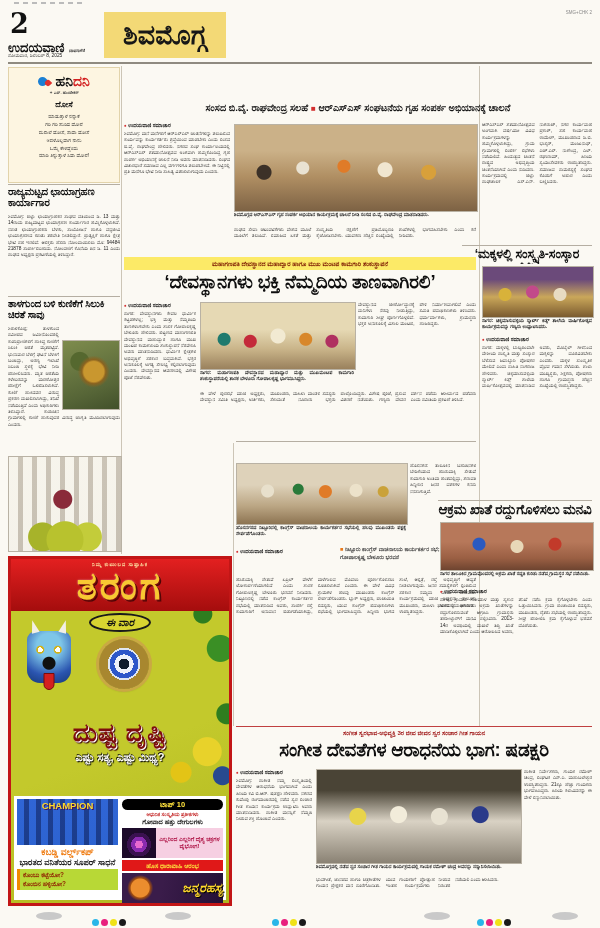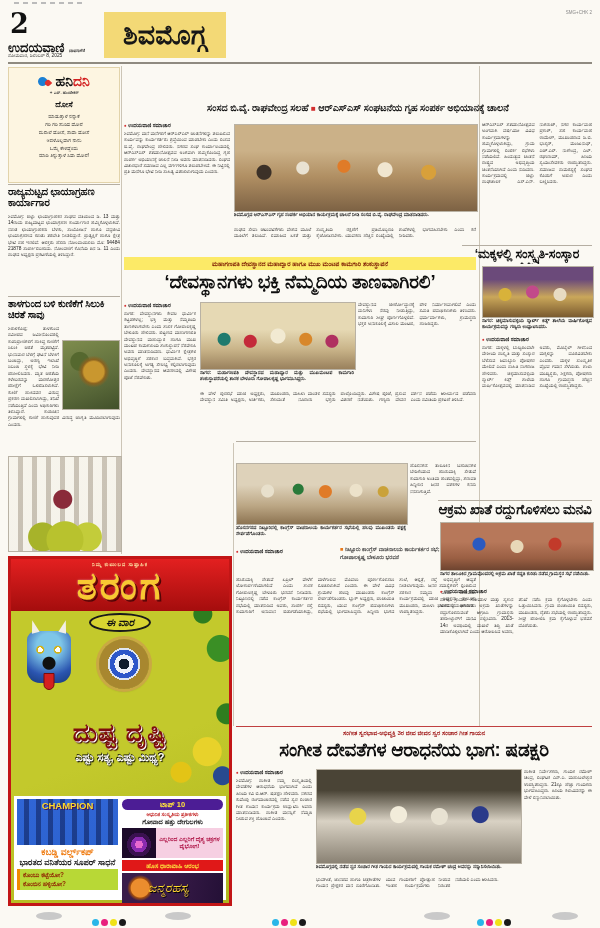--- a/index.html
+++ b/index.html
@@ -117,27 +117,27 @@
   .ad-title{position:absolute;width:100%;text-align:center;font-size:25px;font-weight:bold;color:#7e0d0d;letter-spacing:1px;
             text-shadow:1px 1px 0 #fff,2px 2px 1px #3a0404;line-height:1;}
   .ad-sub{position:absolute;width:100%;text-align:center;font-size:11px;font-weight:bold;color:#fff;
           text-shadow:1px 1px 1px #000,-0.6px -0.6px 0 #000;}
   .ad-bottom{position:absolute;left:3px;right:3px;bottom:3px;height:104px;background:#fff;display:grid;grid-template-columns:1fr 1fr;gap:4px;padding:3px;box-sizing:border-box;}
   .champ-label{color:#ffd92b;font-weight:bold;font-size:9.5px;text-align:center;text-shadow:1px 1px 0 #40125c;line-height:1.4;}
   .kabaddi-title{color:#ef7c12;font-weight:bold;font-size:9px;text-align:center;margin-top:2px;}
   .kabaddi-sub{color:#111;font-weight:bold;font-size:8.2px;text-align:center;line-height:1.15;}
   .green-box{background:#b8d836;border-left:3px solid #ef8a00;padding:2px 3px;margin-top:2px;}
   .green-box div{color:#8f1d00;font-weight:bold;font-size:6.4px;line-height:1.3;}
-  .top10-pill{background:#4c1d95;color:#ffe23d;font-weight:bold;font-size:7.5px;text-align:center;border-radius:7px;height:11px;line-height:11px;}
+  .top10-pill{background:#000000;color:#ffe23d;font-weight:bold;font-size:7.5px;text-align:center;border-radius:7px;height:11px;line-height:11px;}
   .top10-l1{color:#c01818;font-weight:bold;font-size:5.2px;text-align:center;margin-top:1px;}
   .top10-l2{color:#101010;font-weight:bold;font-size:6.6px;text-align:center;}
   .wheel-box{background:#f6cfe2;height:30px;display:flex;margin-top:2px;}
   .wheel-box .txt{flex:1;color:#b01648;font-weight:bold;font-size:6px;text-align:center;align-self:center;line-height:1.25;padding:0 2px;}
   .serial-banner{background:#e01818;color:#ffe23d;font-weight:bold;font-size:6.3px;text-align:center;height:11px;line-height:11px;margin-top:2px;}
-  .janma-title{color:#ffd92b;font-weight:normal;font-style:italic;font-size:12.5px;text-align:left;padding-left:26px;line-height:30px;text-shadow:1px 1px 0 #000;}
+  .janma-title{color:#ffd92b;font-weight:bold;font-style:italic;font-size:12.5px;text-align:right;padding-left:26px;line-height:30px;text-shadow:1px 1px 0 #000;}
   
   .regoval{background:#c9c9c9;border-radius:50%;}
   .regdots span{display:inline-block;width:7px;height:7px;border-radius:50%;margin-right:2px;}
   .regdots .c{background:#29b6e8;} .regdots .m{background:#e8207e;} .regdots .y{background:#f0e216;} .regdots .k{background:#1a1a1a;}
   .plate-code{font-size:4.5px;color:#888;text-align:right;}
   .reg-dash{height:2px;background:repeating-linear-gradient(90deg,#bbb 0 5px,transparent 5px 9px);}
 </style>
 </head>
 <body>
 
@@ -183,21 +183,21 @@
   <div class="abs bodytxt" style="left:8px;top:214px;width:112px;height:80px;">ಶಿವಮೊಗ್ಗ: ಜಿಲ್ಲಾ ಛಾಯಾಗ್ರಾಹಕರ ಸಂಘದ ವತಿಯಿಂದ ಡಿ. 13 ಮತ್ತು 14ರಂದು ರಾಜ್ಯಮಟ್ಟದ ಛಾಯಾಗ್ರಹಣ ಕಾರ್ಯಾಗಾರ ಹಮ್ಮಿಕೊಳ್ಳಲಾಗಿದೆ. ನುರಿತ ಛಾಯಾಗ್ರಾಹಕರು ಬೆಳಕು, ಸಂಯೋಜನೆ ಹಾಗೂ ವನ್ಯಜೀವಿ ಛಾಯಾಗ್ರಹಣದ ಕುರಿತು ತರಬೇತಿ ನೀಡಲಿದ್ದಾರೆ. ಪ್ರಾತ್ಯಕ್ಷಿಕೆ ಹಾಗೂ ಕ್ಷೇತ್ರ ಭೇಟಿ ಸಹ ಇರಲಿದೆ. ಆಸಕ್ತರು ಹೆಸರು ನೋಂದಾಯಿಸಲು ಮೊ: 94484 21878 ಸಂಪರ್ಕಿಸಬಹುದು. ನೋಂದಣಿಗೆ ಕೊನೆಯ ದಿನ ಡಿ. 11 ಎಂದು ಸಂಘದ ಅಧ್ಯಕ್ಷರು ಪ್ರಕಟಣೆಯಲ್ಲಿ ತಿಳಿಸಿದ್ದಾರೆ.</div>
 
   <div class="abs hline" style="left:8px;top:296px;width:112px;"></div>
   <div class="abs headline left" style="left:8px;top:299px;width:112px;height:25px;font-size:10px;">ತಾಳಗುಂದ ಬಳಿ ಕುಣಿಕೆಗೆ ಸಿಲುಕಿ ಚಿರತೆ ಸಾವು</div>
   <div class="abs bodytxt" style="left:8px;top:326px;width:112px;height:126px;">
     <span class="photo ph-leopard" style="float:right;width:56px;height:68px;margin:14px 0 2px 3px;"></span>
     <span>ಶಿರಾಳಕೊಪ್ಪ: ತಾಳಗುಂದ ಸಮೀಪದ ಜಮೀನೊಂದರಲ್ಲಿ ಕಾಡುಪ್ರಾಣಿಗಳಿಗೆ ಹಾಕಿದ್ದ ಕುಣಿಕೆಗೆ ಸಿಲುಕಿ ಚಿರತೆ ಮೃತಪಟ್ಟಿದೆ. ಭಾನುವಾರ ಬೆಳಗ್ಗೆ ಘಟನೆ ಬೆಳಕಿಗೆ ಬಂದಿದ್ದು, ಅರಣ್ಯ ಇಲಾಖೆ ಸಿಬಂದಿ ಸ್ಥಳಕ್ಕೆ ಭೇಟಿ ನೀಡಿ ಪರಿಶೀಲಿಸಿದರು. ಮೃತ ಚಿರತೆಯ ಕಳೇಬರವನ್ನು ಮರಣೋತ್ತರ ಪರೀಕ್ಷೆಗೆ ಒಳಪಡಿಸಲಾಗಿದೆ. ಕುಣಿಕೆ ಹಾಕಿದವರ ವಿರುದ್ಧ ಪ್ರಕರಣ ದಾಖಲಿಸಲಾಗಿದ್ದು, ತನಿಖೆ ನಡೆಯುತ್ತಿದೆ ಎಂದು ಅಧಿಕಾರಿಗಳು ತಿಳಿಸಿದ್ದಾರೆ. ಕಾಡಂಚಿನ ಗ್ರಾಮಗಳಲ್ಲಿ ಕುಣಿಕೆ ಹಾಕುವುದರ ವಿರುದ್ಧ ಜಾಗೃತಿ ಮೂಡಿಸಲಾಗುವುದು ಎಂದರು.</span>
   </div>
   <div class="abs photo ph-group-white" style="left:8px;top:456px;width:112px;height:94px;"></div>
 
-  <div class="abs subhead" style="left:124px;top:102px;width:468px;height:15px;font-family:Liberation Serif, serif;">
+  <div class="abs subhead" style="left:124px;top:102px;width:468px;height:15px;">
     <span>ಸಂಸದ ಬಿ.ವೈ. ರಾಘವೇಂದ್ರ ಸಲಹೆ</span>
     <span class="sep">■</span>
     <span>ಆರ್‌ಎಸ್‌ಎಸ್ ಸಂಘಟನೆಯ ಗೃಹ ಸಂಪರ್ಕ ಅಭಿಯಾನಕ್ಕೆ ಚಾಲನೆ</span>
   </div>
   <div class="abs byline" style="left:124px;top:122px;width:106px;">
     <span class="dot">●</span>
     <span>ಉದಯವಾಣಿ ಸಮಾಚಾರ</span>
   </div>
   <div class="abs bodytxt" style="left:124px;top:131px;width:106px;height:126px;">ಶಿವಮೊಗ್ಗ: ಮನೆ ಮನೆಗಳಿಗೆ ಆರ್‌ಎಸ್‌ಎಸ್ ಚಿಂತನೆಗಳನ್ನು ತಲುಪಿಸುವ ಕಾರ್ಯವನ್ನು ಕಾರ್ಯಕರ್ತರು ಶ್ರದ್ಧೆಯಿಂದ ಮಾಡಬೇಕು ಎಂದು ಸಂಸದ ಬಿ.ವೈ. ರಾಘವೇಂದ್ರ ಹೇಳಿದರು. ನಗರದ ಸಂಘ ಕಾರ್ಯಾಲಯದಲ್ಲಿ ಆರ್‌ಎಸ್‌ಎಸ್ ಶತಮಾನೋತ್ಸವದ ಅಂಗವಾಗಿ ಹಮ್ಮಿಕೊಂಡಿದ್ದ ಗೃಹ ಸಂಪರ್ಕ ಅಭಿಯಾನಕ್ಕೆ ಚಾಲನೆ ನೀಡಿ ಅವರು ಮಾತನಾಡಿದರು. ಸಂಘದ ವಿಚಾರಧಾರೆ ಸಮಾಜದ ಎಲ್ಲ ವರ್ಗಗಳಿಗೂ ತಲುಪಬೇಕಿದೆ. ಈ ನಿಟ್ಟಿನಲ್ಲಿ ಪ್ರತಿ ಮನೆಗೂ ಭೇಟಿ ನೀಡಿ ಸಾಹಿತ್ಯ ವಿತರಿಸಲಾಗುವುದು ಎಂದರು.</div>
   <div class="abs photo ph-main" style="left:234px;top:124px;width:242px;height:86px;"></div>

